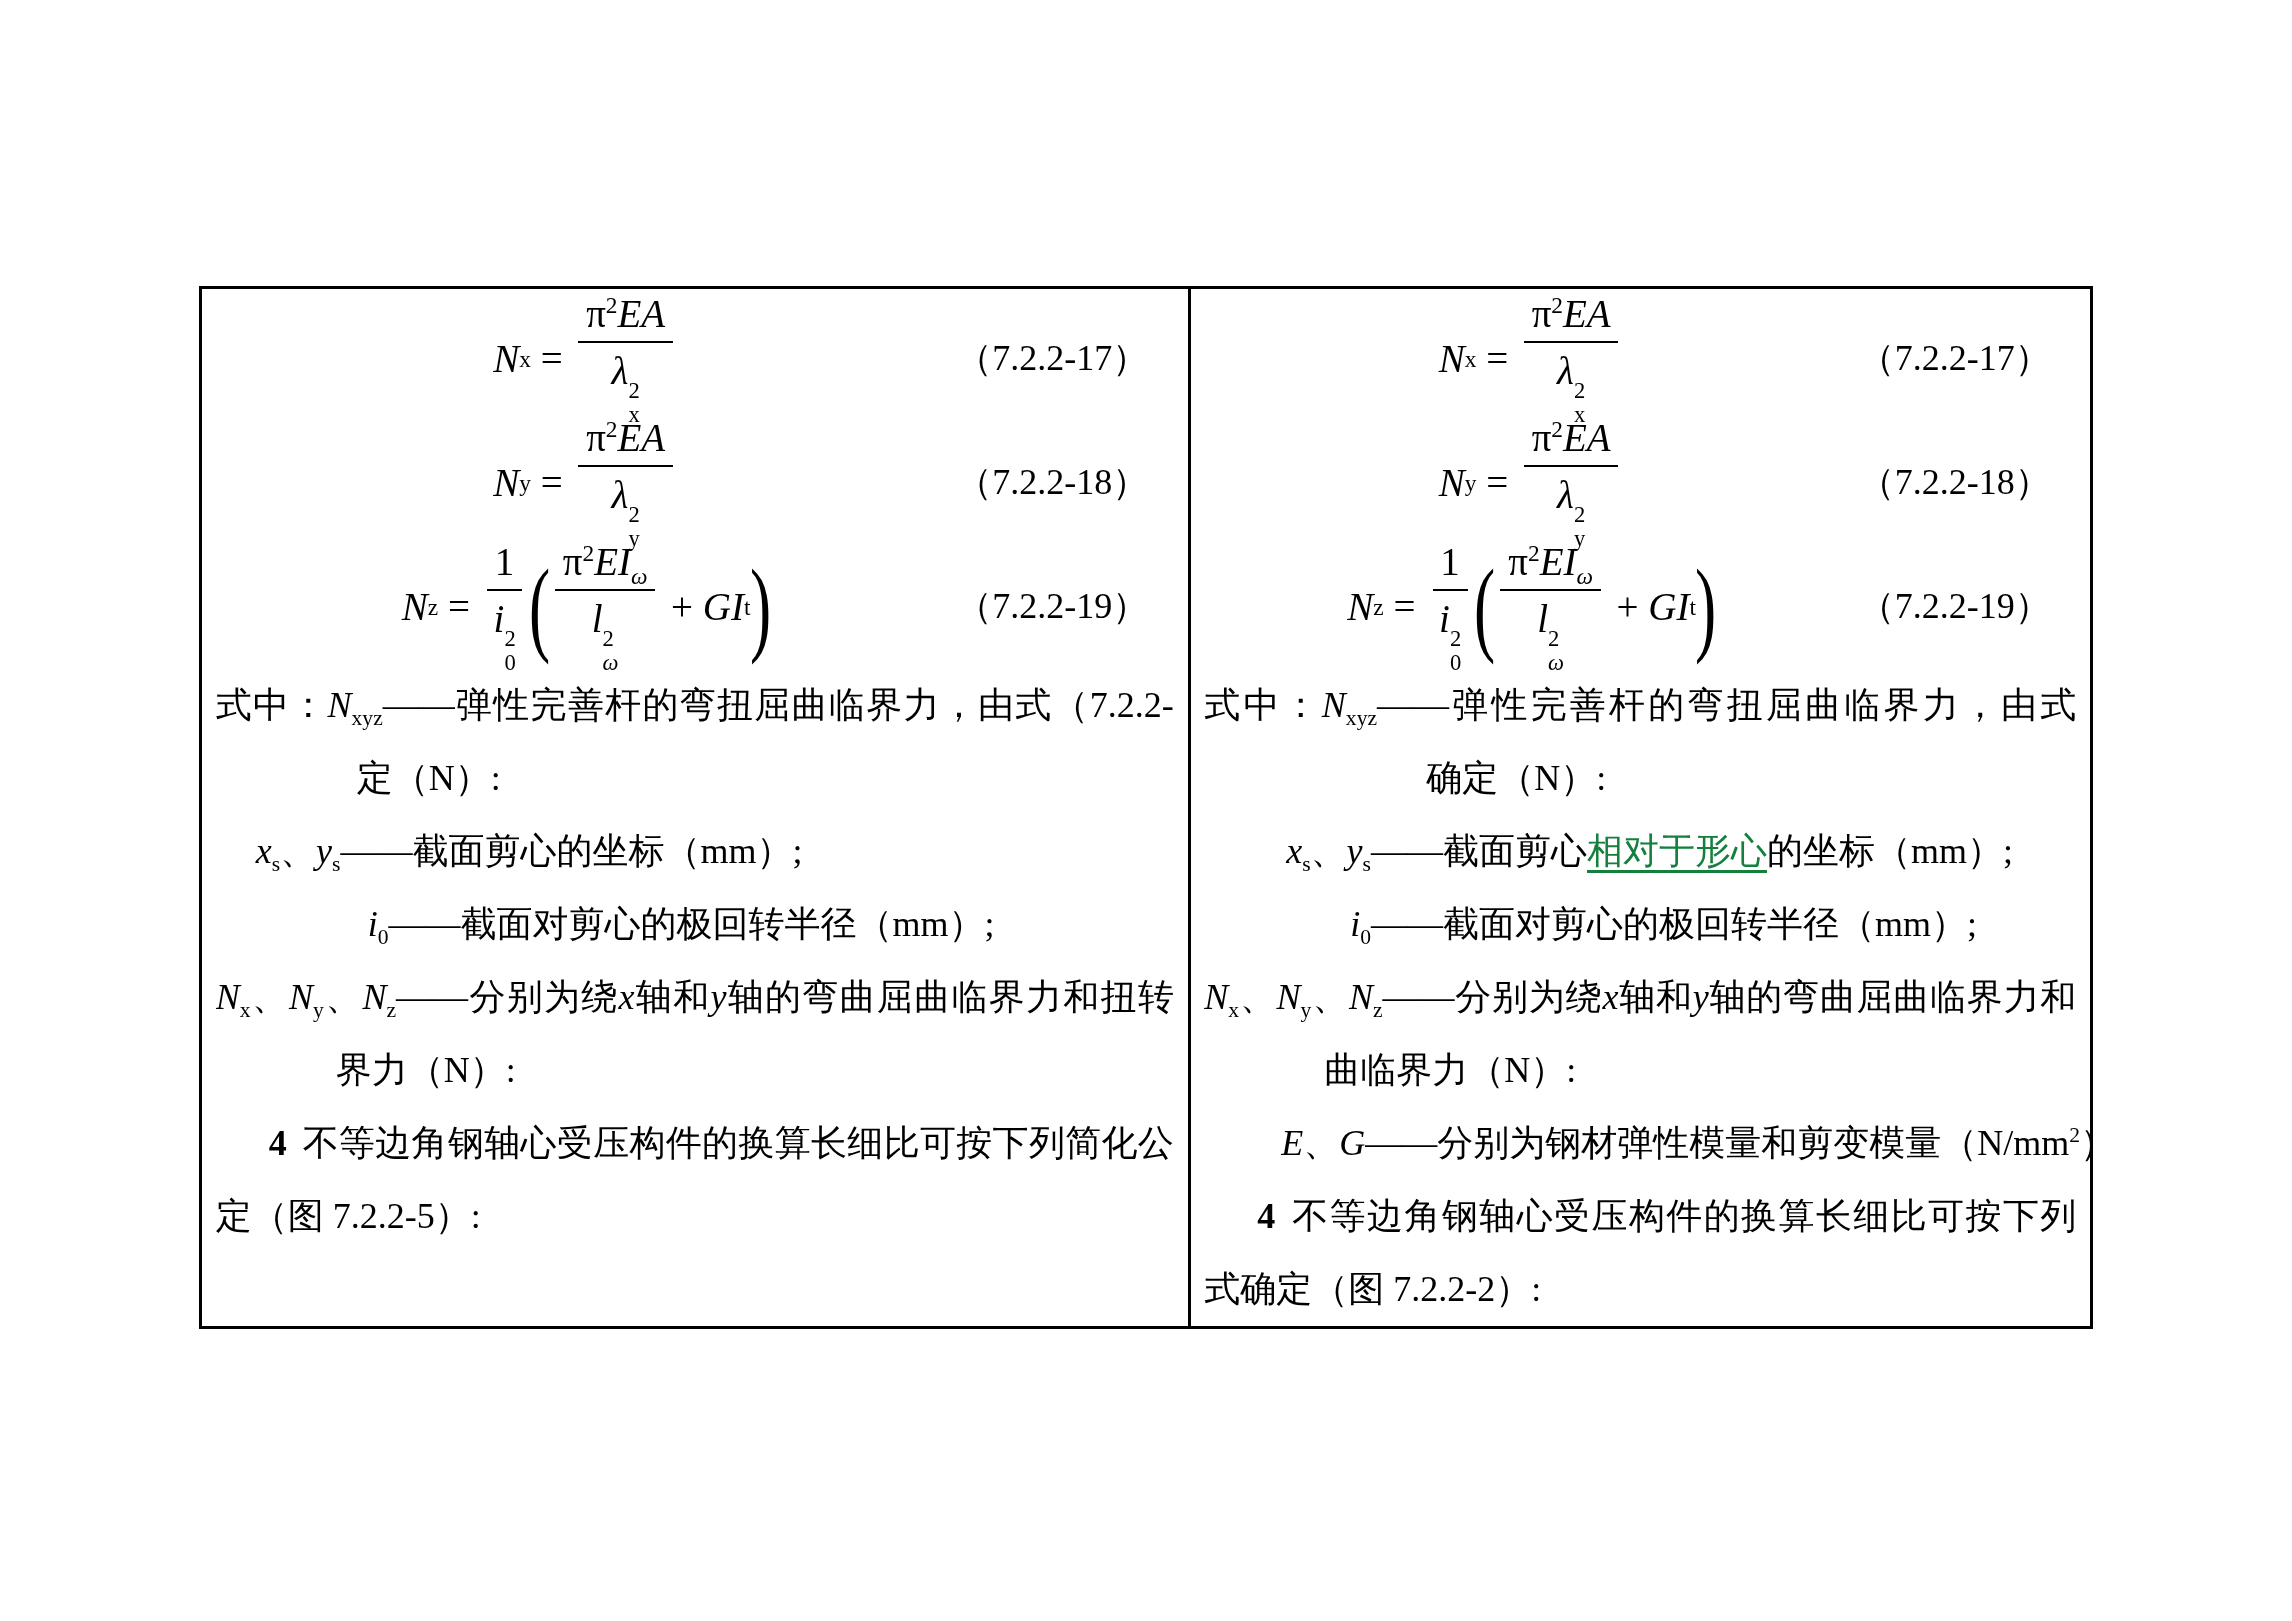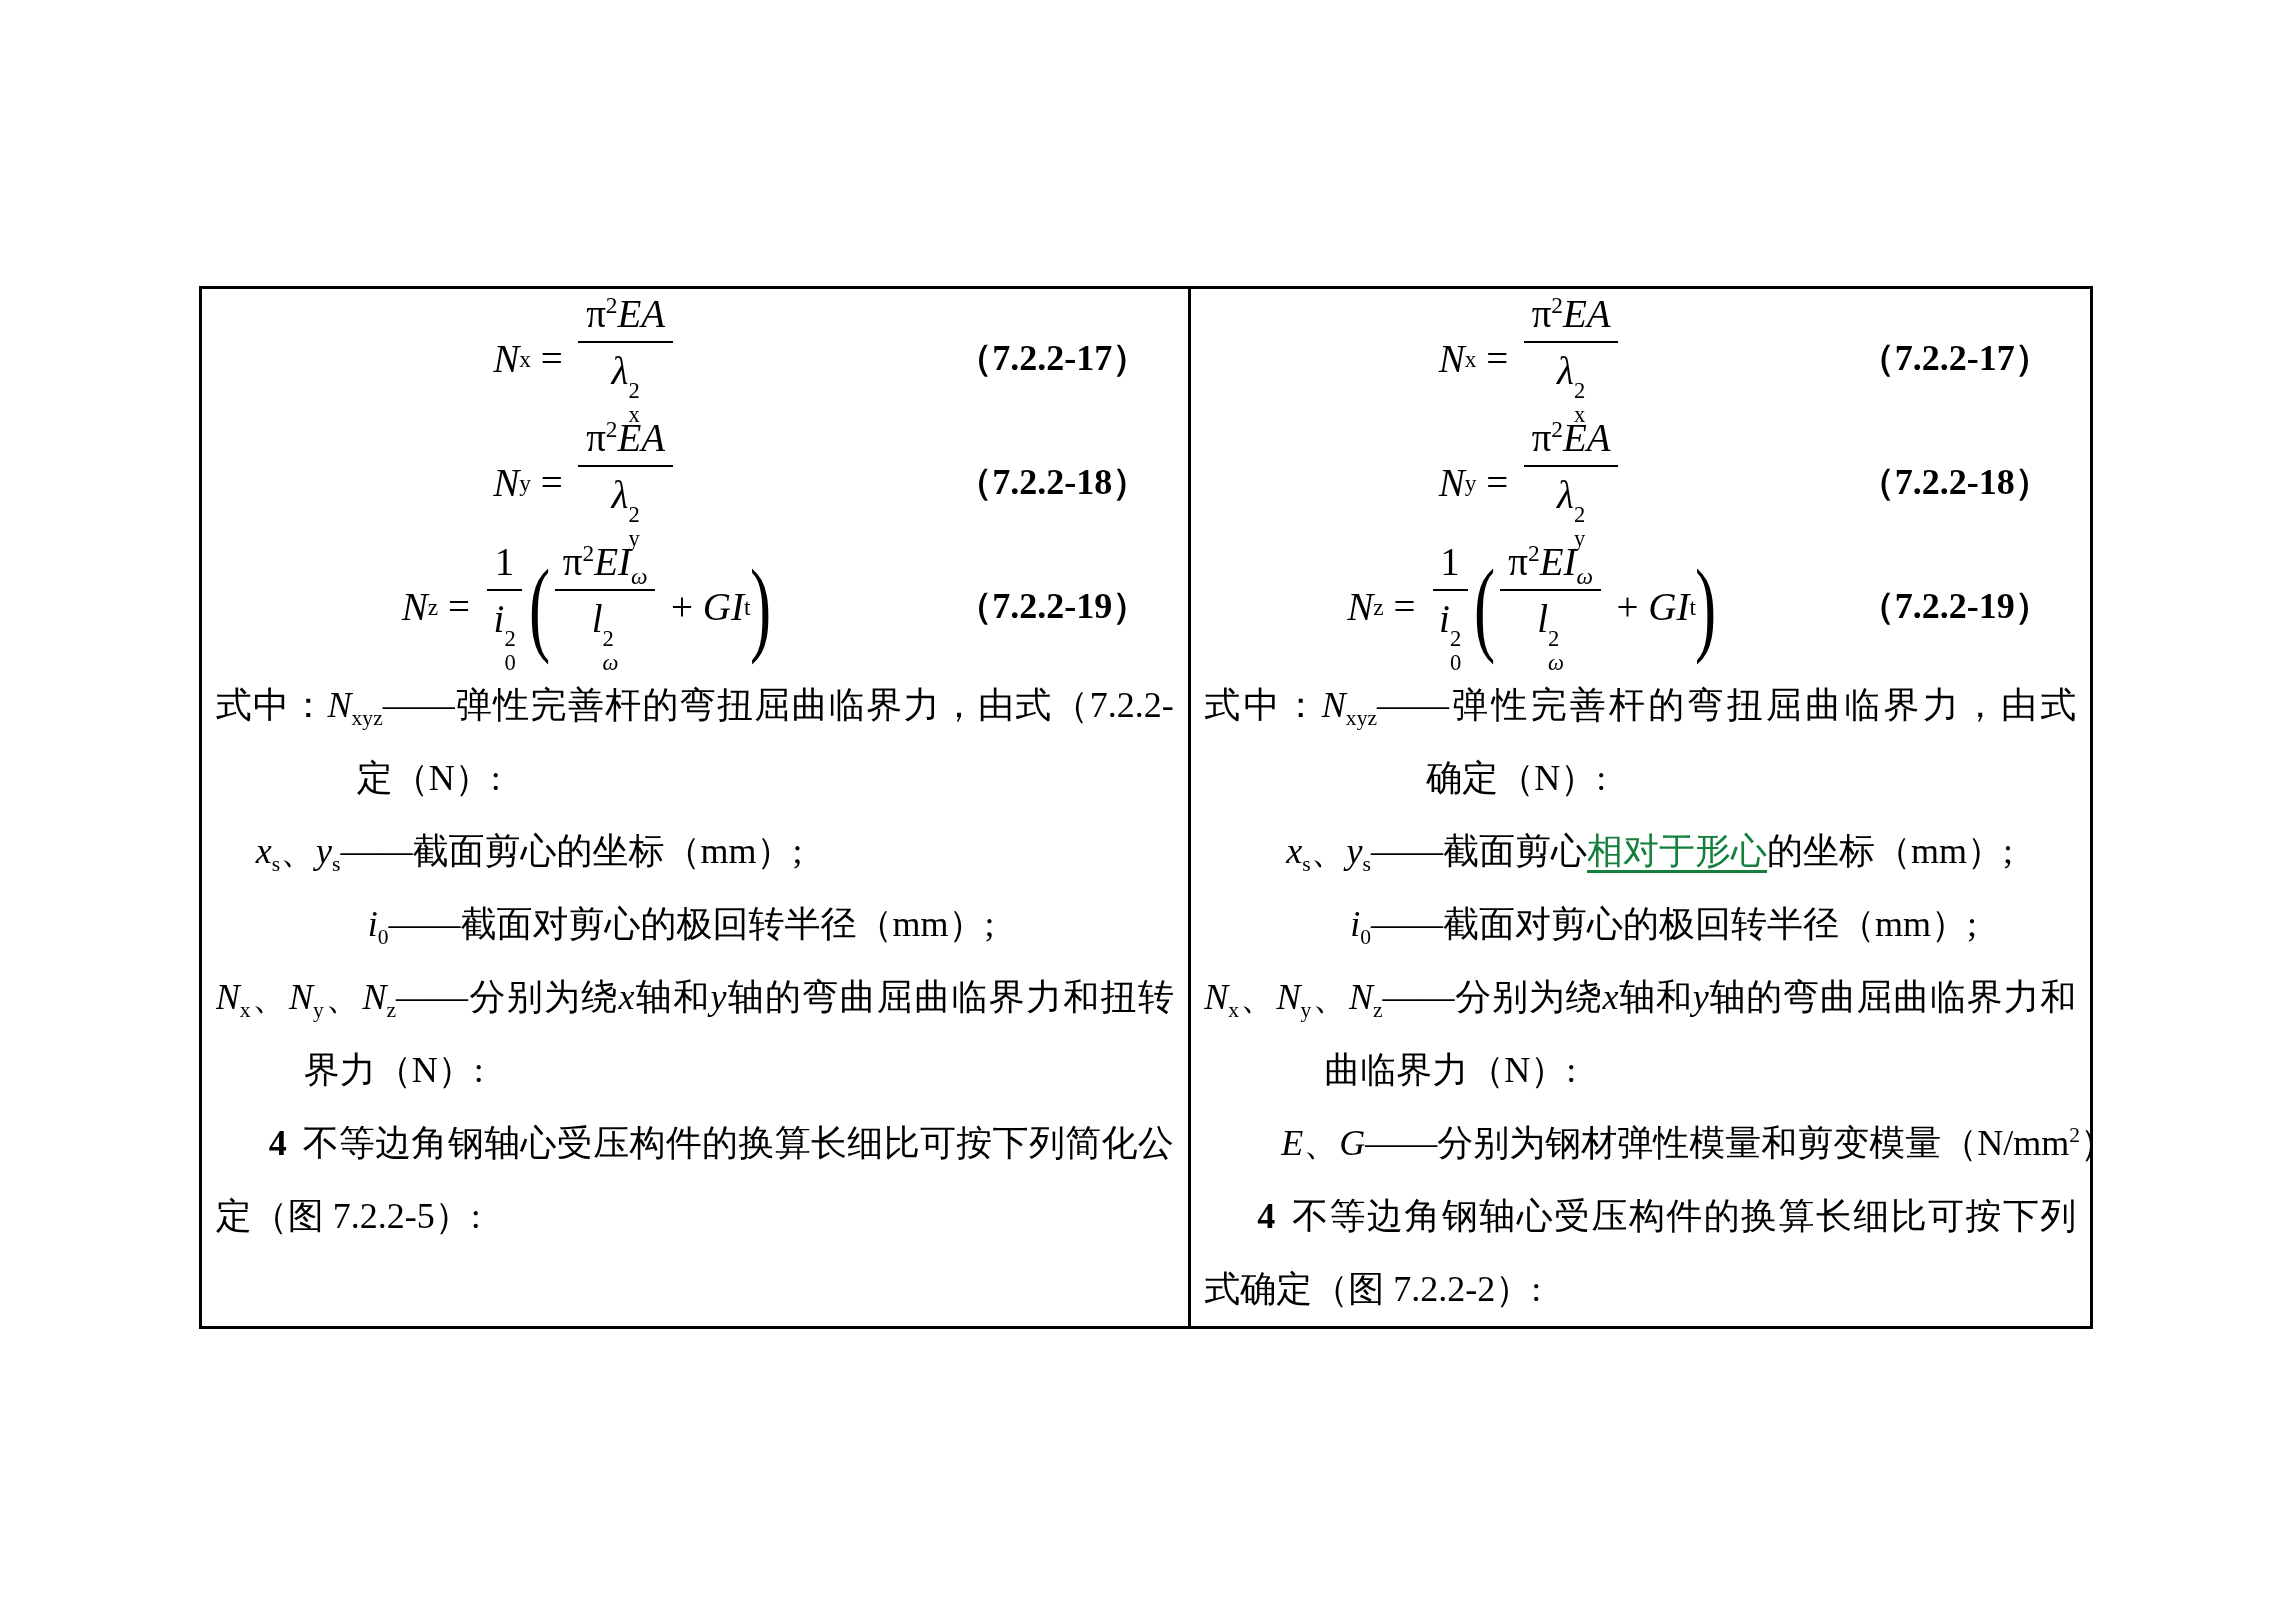--- a/index.html
+++ b/index.html
@@ -13,21 +13,21 @@
   }
   .cell { box-sizing:border-box; padding:7.8px 13.7px 0 13.7px; overflow:hidden; }
   .cell.c-left  { width:52.2%; }
   .cell.c-right { width:47.8%; border-left:3.9px solid #000; }
 
   
   .eqrow { display:flex; align-items:center; height:124px; }
   .eqbox { flex:1; display:flex; justify-content:center; align-items:center;
            font-size:39px; white-space:nowrap; }
   .eqlabel { text-align:right; padding-right:25.5px; font-size:36px;
-             font-weight:bold; white-space:nowrap; }
+             font-weight:normal; white-space:nowrap; }
   .v { font-style:italic; }
   .pi { font-style:normal; }
   sub { font-size:0.60em; font-style:normal; line-height:0; }
   sub.it { font-style:italic; }
   sup { font-size:0.60em; font-style:normal; line-height:0; }
   .frac { display:inline-flex; flex-direction:column; align-items:center;
           vertical-align:middle; margin:0 5.9px;justify-content:space-between; }
   .frac .num { display:block; padding:0 7.8px 4.9px 7.8px; border-bottom:2.9px solid #000; }
   .frac .den { display:block; padding:4.9px 7.8px 0 7.8px; }
   .ss { display:inline-flex; flex-direction:column; align-items:flex-start;
@@ -114,21 +114,21 @@
         </span>
         <span class="eqlabel">（7.2.2-19）</span>
       </div>
 
       <div class="defs">
         <div class="defline fill"><span>式中：</span><span class="v">N</span><sub>xyz</sub><span>——弹性完善杆的弯扭屈曲临界力，由式（7.2.2-15）确</span></div>
         <div class="defline" style="margin-left:141px">定（N）:</div>
         <div class="defline" style="margin-left:40px"><span class="v">x</span><sub>s</sub><span>、</span><span class="v">y</span><sub>s</sub><span>——截面剪心</span><span class="ins" style="color:#d42020"></span><span>的坐标（mm）;</span></div>
         <div class="defline" style="margin-left:152px"><span class="v">i</span><sub>0</sub><span>——截面对剪心的极回转半径（mm）;</span></div>
         <div class="defline fill"><span class="v">N</span><sub>x</sub><span>、</span><span class="v">N</span><sub>y</sub><span>、</span><span class="v">N</span><sub>z</sub><span>——</span><span>分别为绕</span><span class="v">x</span><span>轴和</span><span class="v">y</span><span>轴的弯曲屈曲临界力和扭转屈曲临</span></div>
-        <div class="defline" style="margin-left:88px">界力（N）:</div>
+        <div class="defline" style="margin-left:120px">界力（N）:</div>
         <div class="defline fill" style="text-indent:53px"><span class="bnum">4</span><span>不等边角钢轴心受压构件的换算长细比可按下列简化公式确</span></div>
         <div class="defline">定（图 7.2.2-5）:</div>
       </div>
     </div>
 
     <div class="cell c-right">
 
       <div class="eqrow">
         <span class="eqbox">
           <span class="v">N</span>

